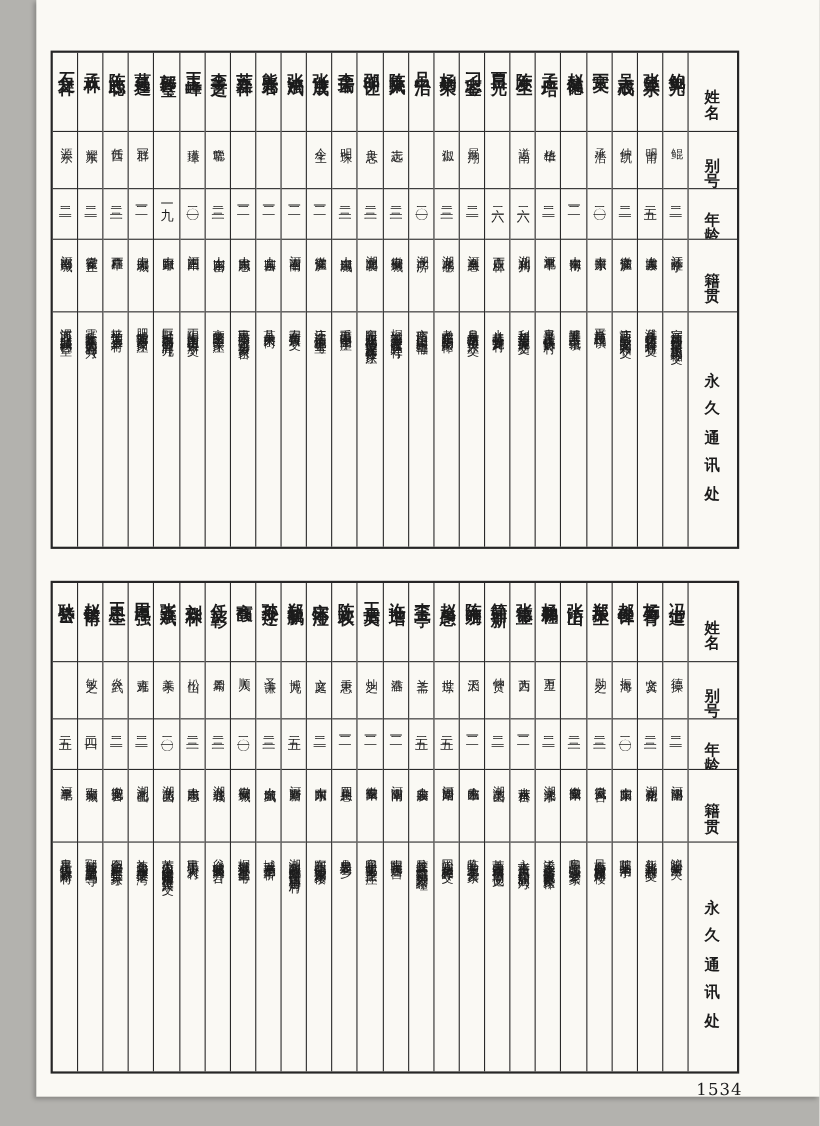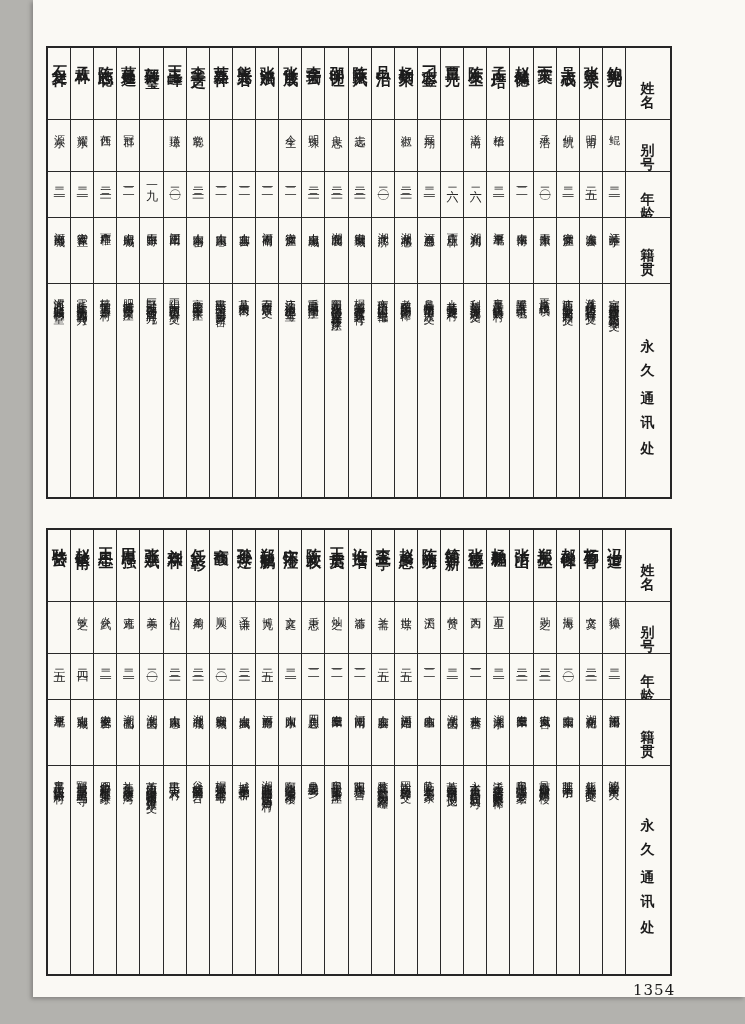--- a/index.html
+++ b/index.html
@@ -943,14 +943,14 @@
         </div>
         <div class="cell c-origin">
           <span class="vt t-origin">河北阜平</span>
         </div>
         <div class="cell c-addr">
           <span class="vt t-addr">阜平王快镇魏家峪村</span>
         </div>
       </div>
     </div>
 
-  <div class="page-num">1354</div>
+  <div class="page-num">1534</div>
 </div>
 
 </body></html>

